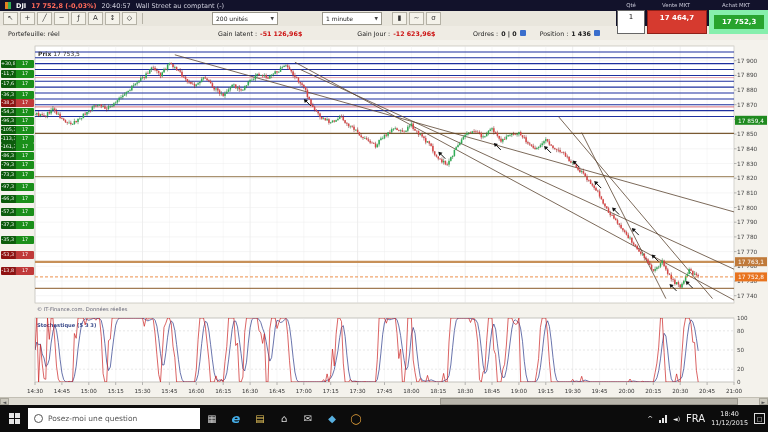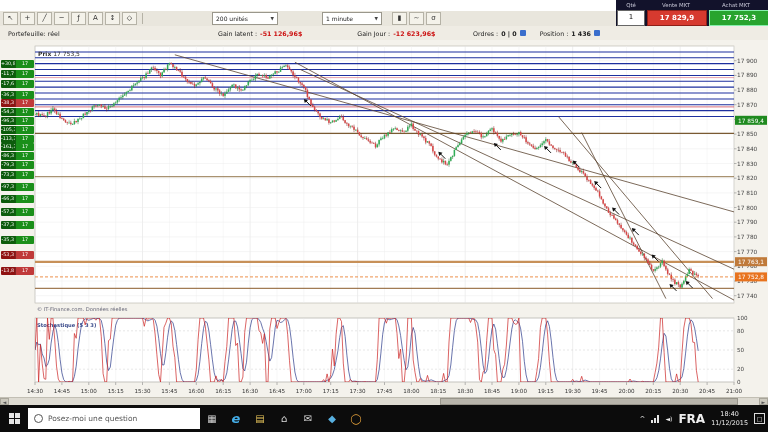--- a/index.html
+++ b/index.html
@@ -14,21 +14,21 @@
   .titlebar .px{color:#ff6a5a;font-weight:bold;}
   .mini-candle{width:6px;height:7px;background:linear-gradient(90deg,#e8821e 40%,#2fae55 60%);display:inline-block;}
 
   
   .trade-panel{position:absolute;top:0;right:0;width:152px;height:26px;background:#12122b;z-index:6;}
   .tp-head{display:grid;grid-template-columns:30px 60px 60px;height:10px;font-size:5.4px;color:#c6c6d6;
            align-items:center;text-align:center;}
   .tp-row{display:grid;grid-template-columns:28px 60px 60px;gap:2px;height:14px;padding:0 1px;}
   .qty{background:#fff;color:#111;font-size:7px;text-align:center;line-height:13px;border:1px solid #666;}
   .sellbtn{background:#d63a2f;color:#fff;font-weight:bold;font-size:7px;line-height:14px;text-align:center;border:1px solid #8e1f17;}
-  .buybtn{background:#28a42e;color:#fff;font-weight:bold;font-size:7px;line-height:14px;text-align:center;border:1px solid #86efac;}
+  .buybtn{background:#28a42e;color:#fff;font-weight:bold;font-size:7px;line-height:14px;text-align:left;border:5px solid #86efac;padding-left:8px;}
 
   
   .toolbar{position:absolute;top:11px;left:0;right:152px;height:15px;background:#e9e6dd;
            border-bottom:1px solid #c6c3b8;display:flex;align-items:center;gap:2px;padding:0 3px;}
   .ticon{width:13px;height:11px;border:1px solid #b5b2a6;background:#f4f2ea;color:#333;
          font-size:7px;line-height:10px;text-align:center;display:inline-block;}
   .sep{width:1px;height:11px;background:#b5b2a6;margin:0 3px;}
   .dd{height:11px;background:#fff;border:1px solid #9a978c;font-size:6px;color:#222;
       display:flex;align-items:center;gap:4px;padding:0 3px;}
   .dd .caret{font-size:4.5px;color:#444;}
@@ -76,30 +76,37 @@
   .netbars{display:flex;align-items:flex-end;gap:1px;height:8px;}
   .netbars i{width:2px;background:#e6e6e6;display:block;}
   .clock{text-align:center;font-size:6.4px;line-height:1.35;}
   .notif{width:11px;height:11px;border:1px solid #ddd;box-sizing:border-box;font-size:6px;line-height:9px;text-align:center;}
 </style>
 </head>
 <body>
 
 <div id="app">
 
+  <div class="titlebar">
+    <span class="mini-candle"></span>
+    <span class="sym">DJI</span>
+    <span class="px">17 752,8 (-0,03%)</span>
+    <span>20:40:57</span>
+    <span>Wall Street au comptant (-)</span>
+  </div>
 
   <div class="trade-panel">
     <div class="tp-head">
       <span>Qté</span>
       <span>Vente MKT</span>
       <span>Achat MKT</span>
     </div>
     <div class="tp-row">
       <div class="qty">1</div>
-      <div class="sellbtn">17 829,9</div>
+      <div class="sellbtn">17 464,7</div>
       <div class="buybtn">17 752,3</div>
     </div>
   </div>
 
   <div class="toolbar">
     <div id="tb-icons" style="display:flex;gap:2px;">
         <span class="ticon">↖</span>
         <span class="ticon">+</span>
         <span class="ticon">╱</span>
         <span class="ticon">─</span>
@@ -1243,21 +1250,21 @@
         <div class="tb-app" style="color: rgb(232, 163, 60);">◯</div>
       </div>
     <div class="tray">
       <span>^</span>
       <span class="netbars">
           <i style="height:3px;"></i>
           <i style="height:5px;"></i>
           <i style="height:8px;"></i>
         </span>
       <span style="font-size:6px;">◄)</span>
-      <span style="font-size:12px;font-weight:bold;">FRA</span>
+      <span style="font-size:10px;">FRA</span>
       <div class="clock">
         <div>18:40</div>
         <div>11/12/2015</div>
       </div>
       <span class="notif">□</span>
     </div>
   </div>
 
 </div>
 

